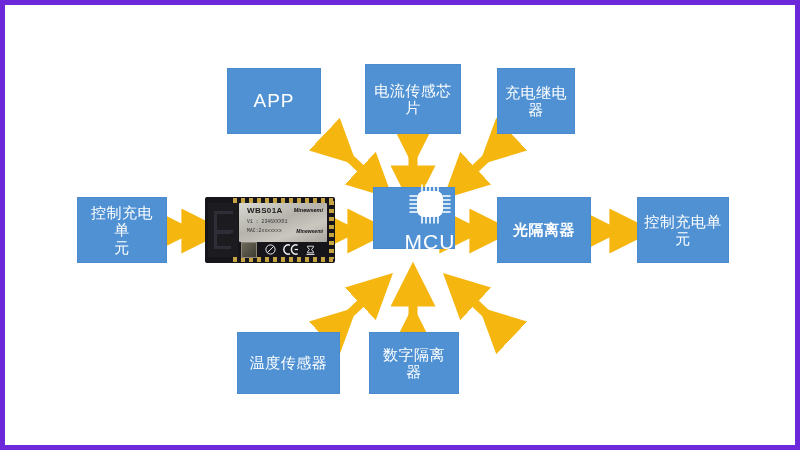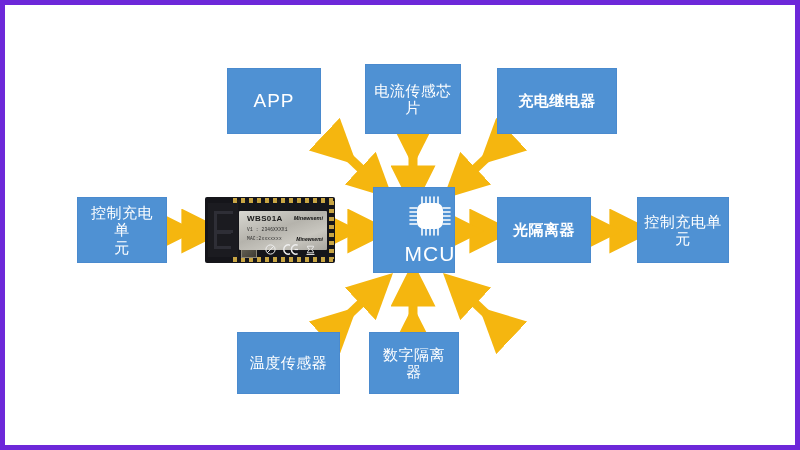--- a/index.html
+++ b/index.html
@@ -127,21 +127,20 @@
   }
   
   .module .shield {
     position: absolute;
     left: 34px;
     top: 6px;
     right: 8px;
     height: 39px;
     background: linear-gradient(160deg, #d9d8d2 0%, #b5b3ac 45%, #c9c7c0 70%, #a9a7a0 100%);
     border-radius: 1px;
-    margin-top: 8px;
   }
   .module .shield .m-title {
     position: absolute;
     left: 8px;
     top: 3px;
     font-size: 8px;
     font-weight: bold;
     color: #1a1a1a;
     letter-spacing: 0.4px;
     font-family: "Liberation Sans", sans-serif;
@@ -314,30 +313,30 @@
 
   <div class="node app" style="left:222px; top:63px; width:94px; height:66px;">
     <span class="label">APP</span>
   </div>
 
   <div class="node" style="left:360px; top:59px; width:96px; height:70px;">
     <span class="label">电流传感芯
 片</span>
   </div>
 
-  <div class="node" style="left:492px; top:63px; width:120px; height:66px;font-weight:bold;">
+  <div class="node" style="left:492px; top:63px; width:78px; height:66px;">
     <span class="label">充电继电器</span>
   </div>
 
   <div class="node" style="left:72px; top:192px; width:90px; height:66px;">
     <span class="label">控制充电单
 元</span>
   </div>
 
-  <div class="node mcu" style="left:368px; top:182px; width:82px; height:86px;padding-left:32px;">
+  <div class="node mcu" style="left:368px; top:182px; width:82px; height:62px;padding-left:32px;">
     <span class="chip-icon">
       <svg viewBox="0 0 46 44" width="46" height="44">
         <g stroke="#ffffff" stroke-width="1.6" fill="none" stroke-linecap="round">
 
           <line x1="15" y1="3" x2="15" y2="10"></line>
           <line x1="19" y1="3" x2="19" y2="10"></line>
           <line x1="23" y1="3" x2="23" y2="10"></line>
           <line x1="27" y1="3" x2="27" y2="10"></line>
           <line x1="31" y1="3" x2="31" y2="10"></line>
 

